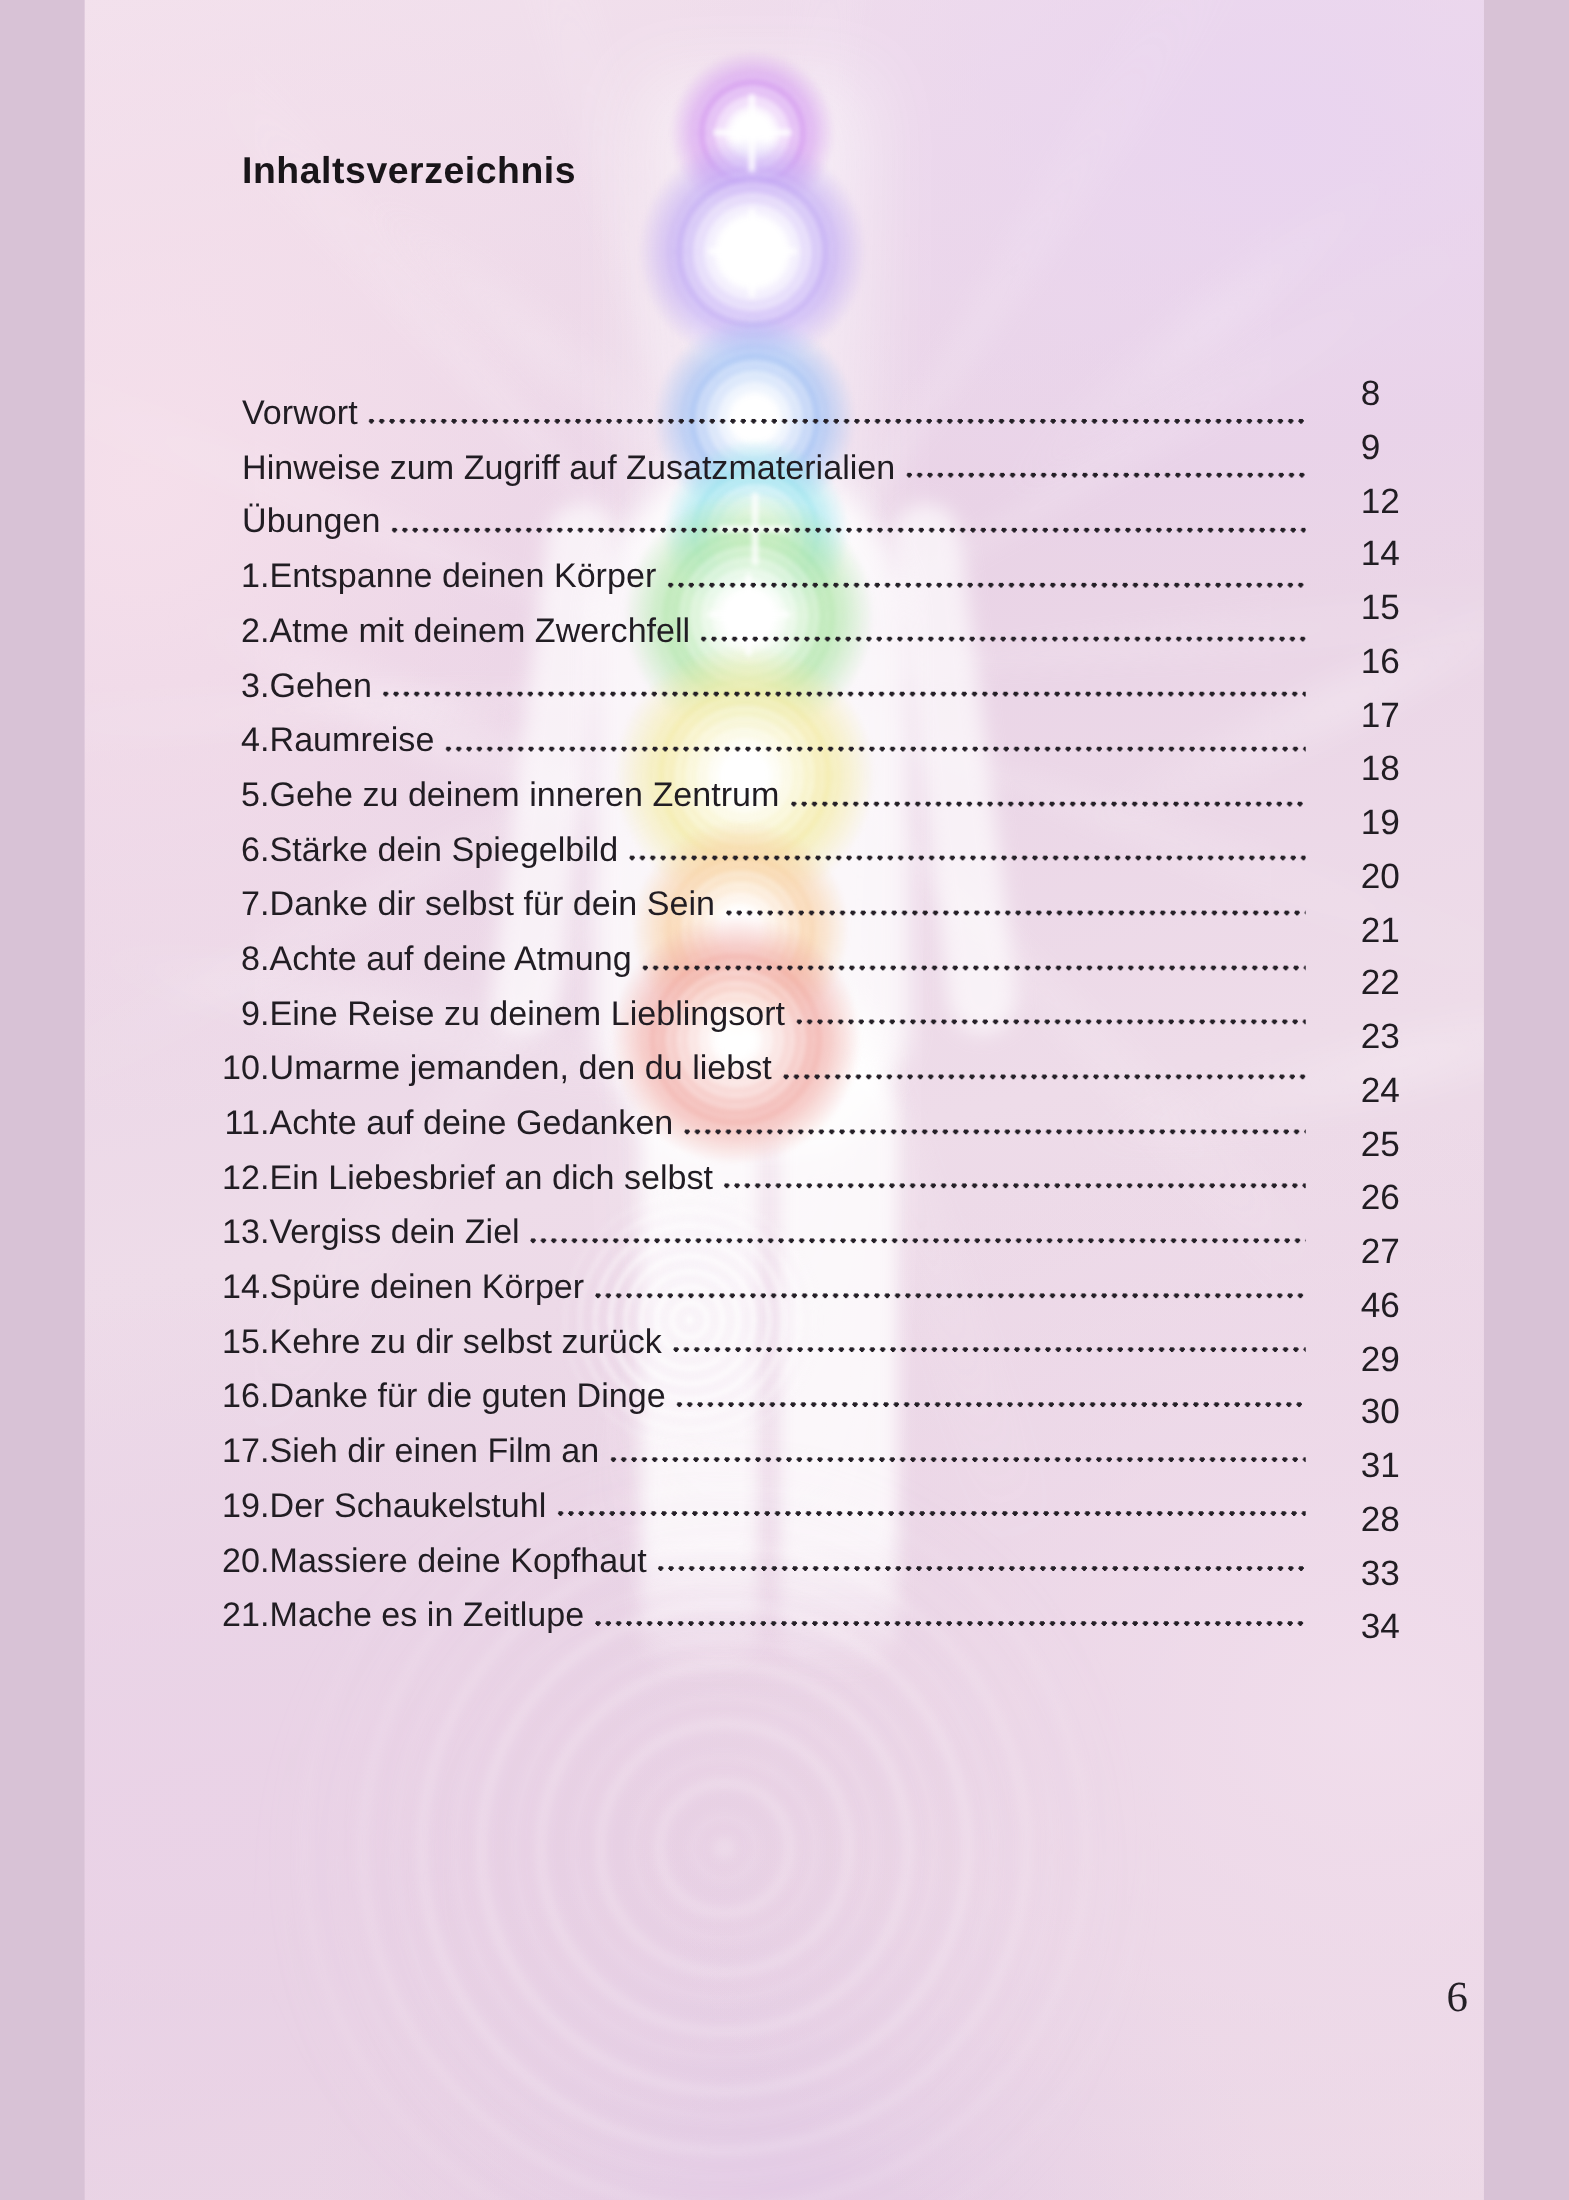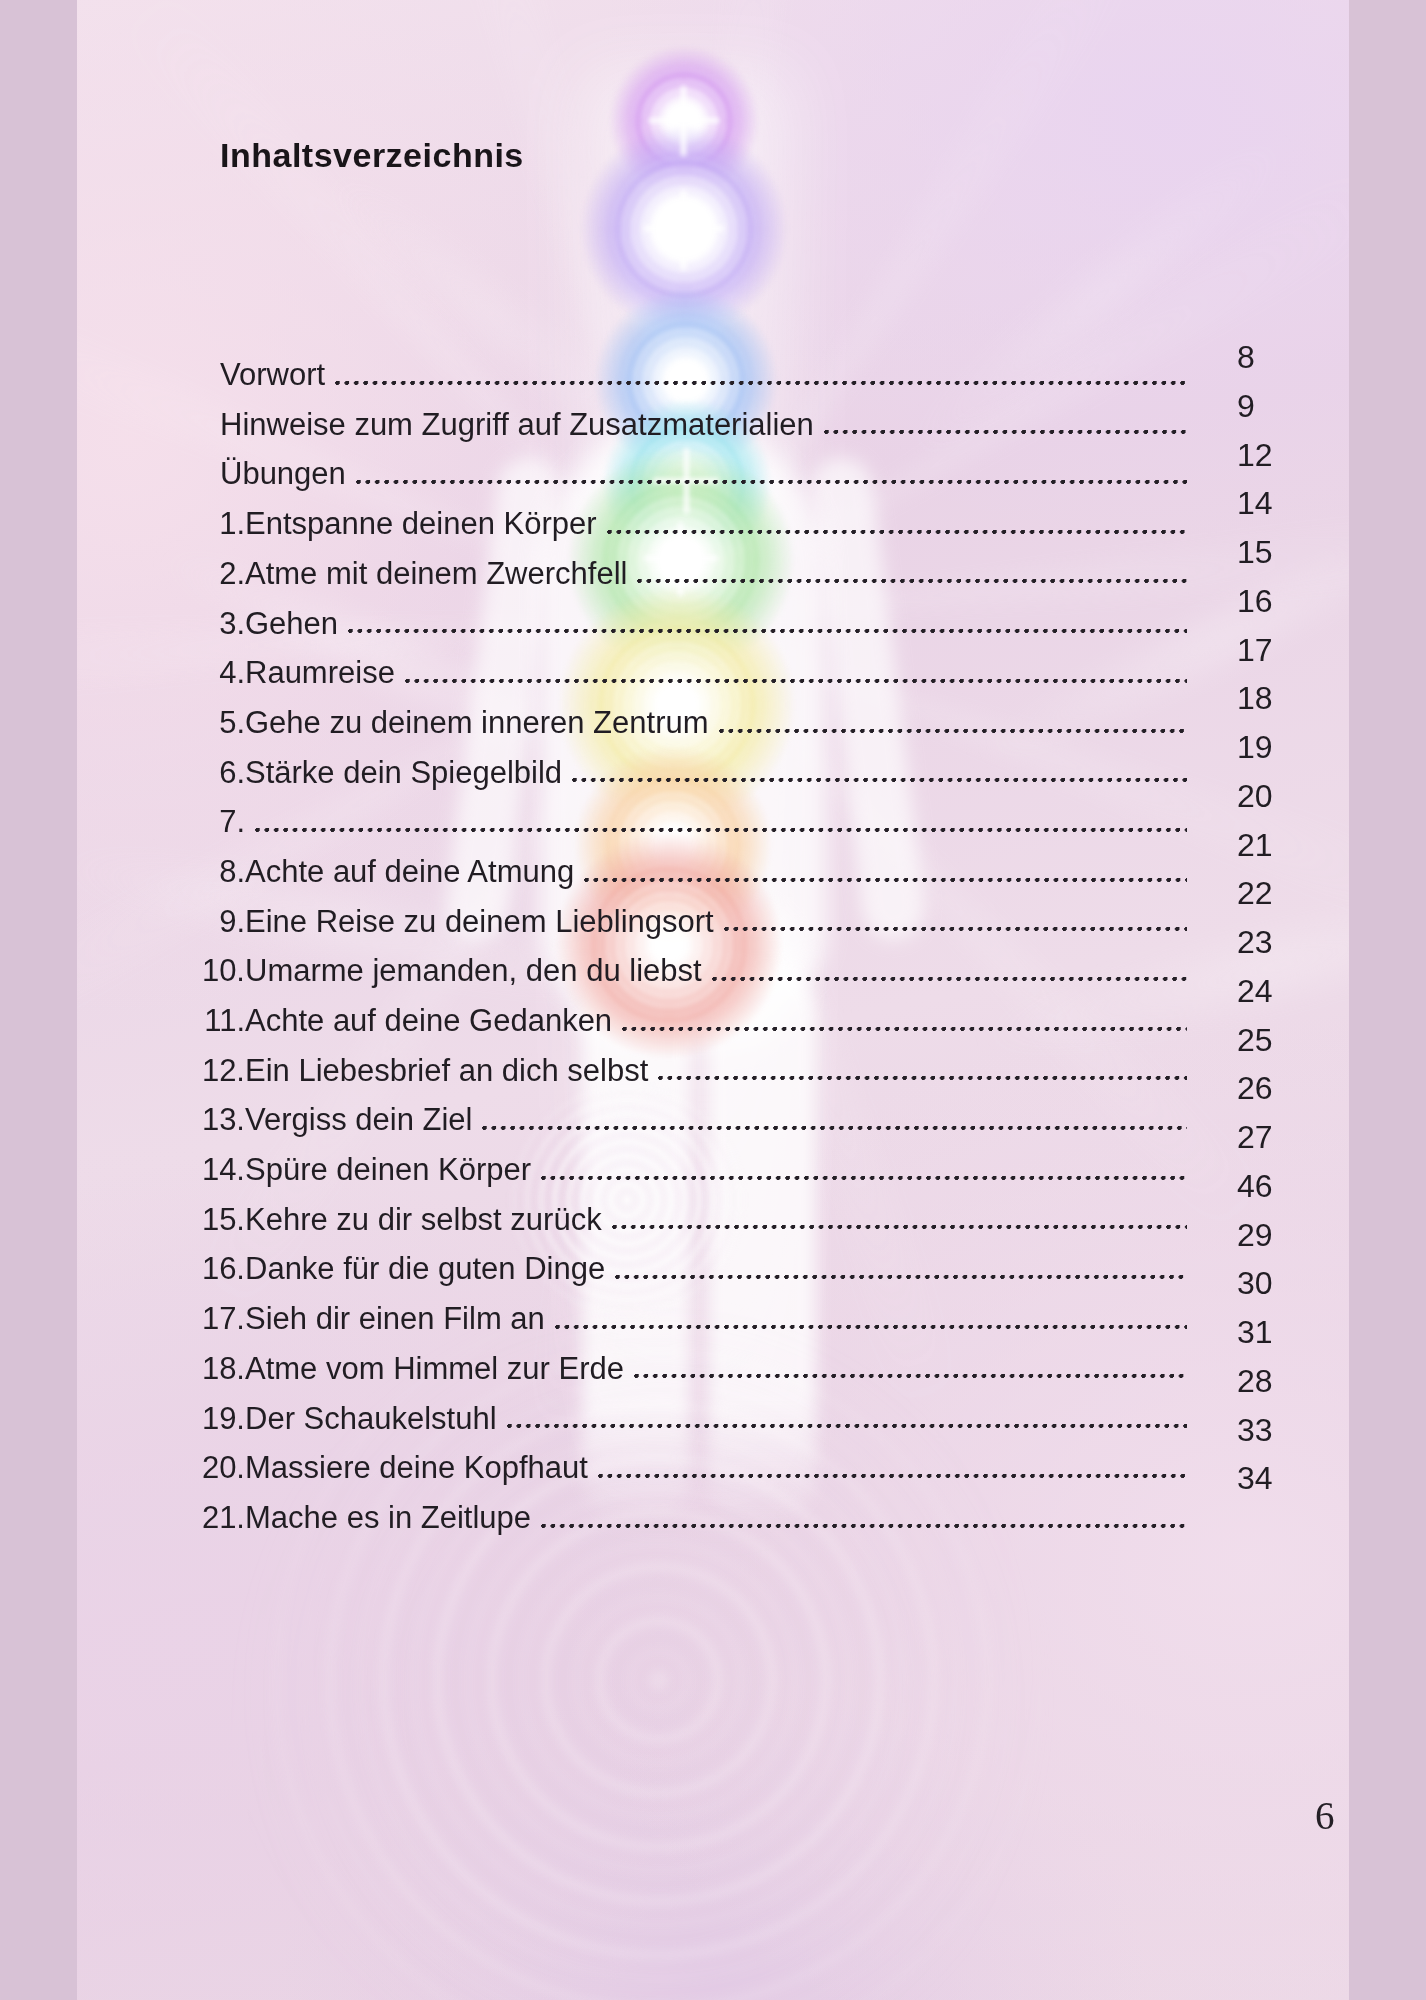--- a/index.html
+++ b/index.html
@@ -194,20 +194,21 @@
           <span class="label">Gehe zu deinem inneren Zentrum</span>
           <span class="leader"></span>
         </div>
         <div class="row">
           <span class="num">6.</span>
           <span class="label">Stärke dein Spiegelbild</span>
           <span class="leader"></span>
         </div>
         <div class="row">
           <span class="num">7.</span>
+          <span class="label">Danke dir selbst für dein Sein</span>
           <span class="leader"></span>
         </div>
         <div class="row">
           <span class="num">8.</span>
           <span class="label">Achte auf deine Atmung</span>
           <span class="leader"></span>
         </div>
         <div class="row">
           <span class="num">9.</span>
           <span class="label">Eine Reise zu deinem Lieblingsort</span>
@@ -244,25 +245,20 @@
           <span class="leader"></span>
         </div>
         <div class="row">
           <span class="num">16.</span>
           <span class="label">Danke für die guten Dinge</span>
           <span class="leader"></span>
         </div>
         <div class="row">
           <span class="num">17.</span>
           <span class="label">Sieh dir einen Film an</span>
-          <span class="leader"></span>
-        </div>
-        <div class="row">
-          <span class="num">18.</span>
-          <span class="label">Atme vom Himmel zur Erde</span>
           <span class="leader"></span>
         </div>
         <div class="row">
           <span class="num">19.</span>
           <span class="label">Der Schaukelstuhl</span>
           <span class="leader"></span>
         </div>
         <div class="row">
           <span class="num">20.</span>
           <span class="label">Massiere deine Kopfhaut</span>

